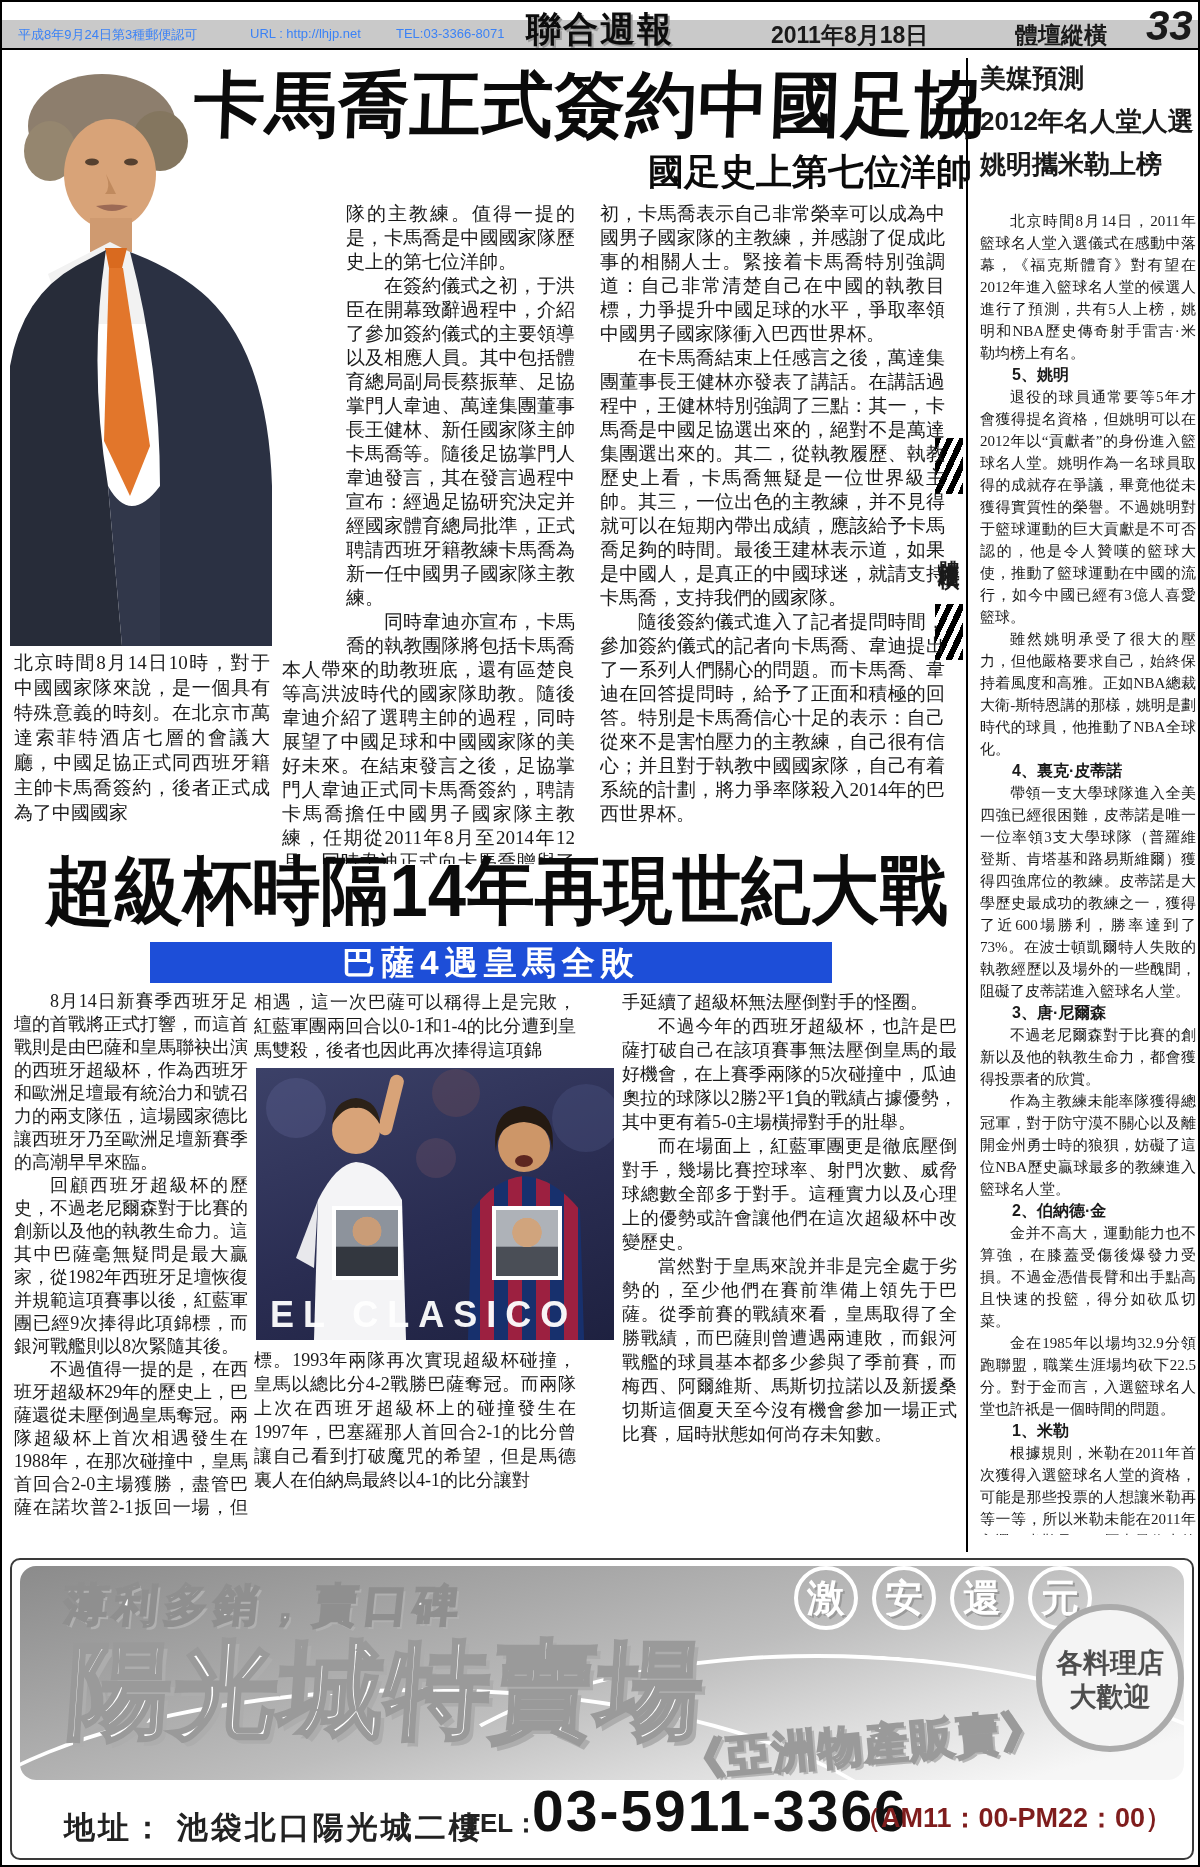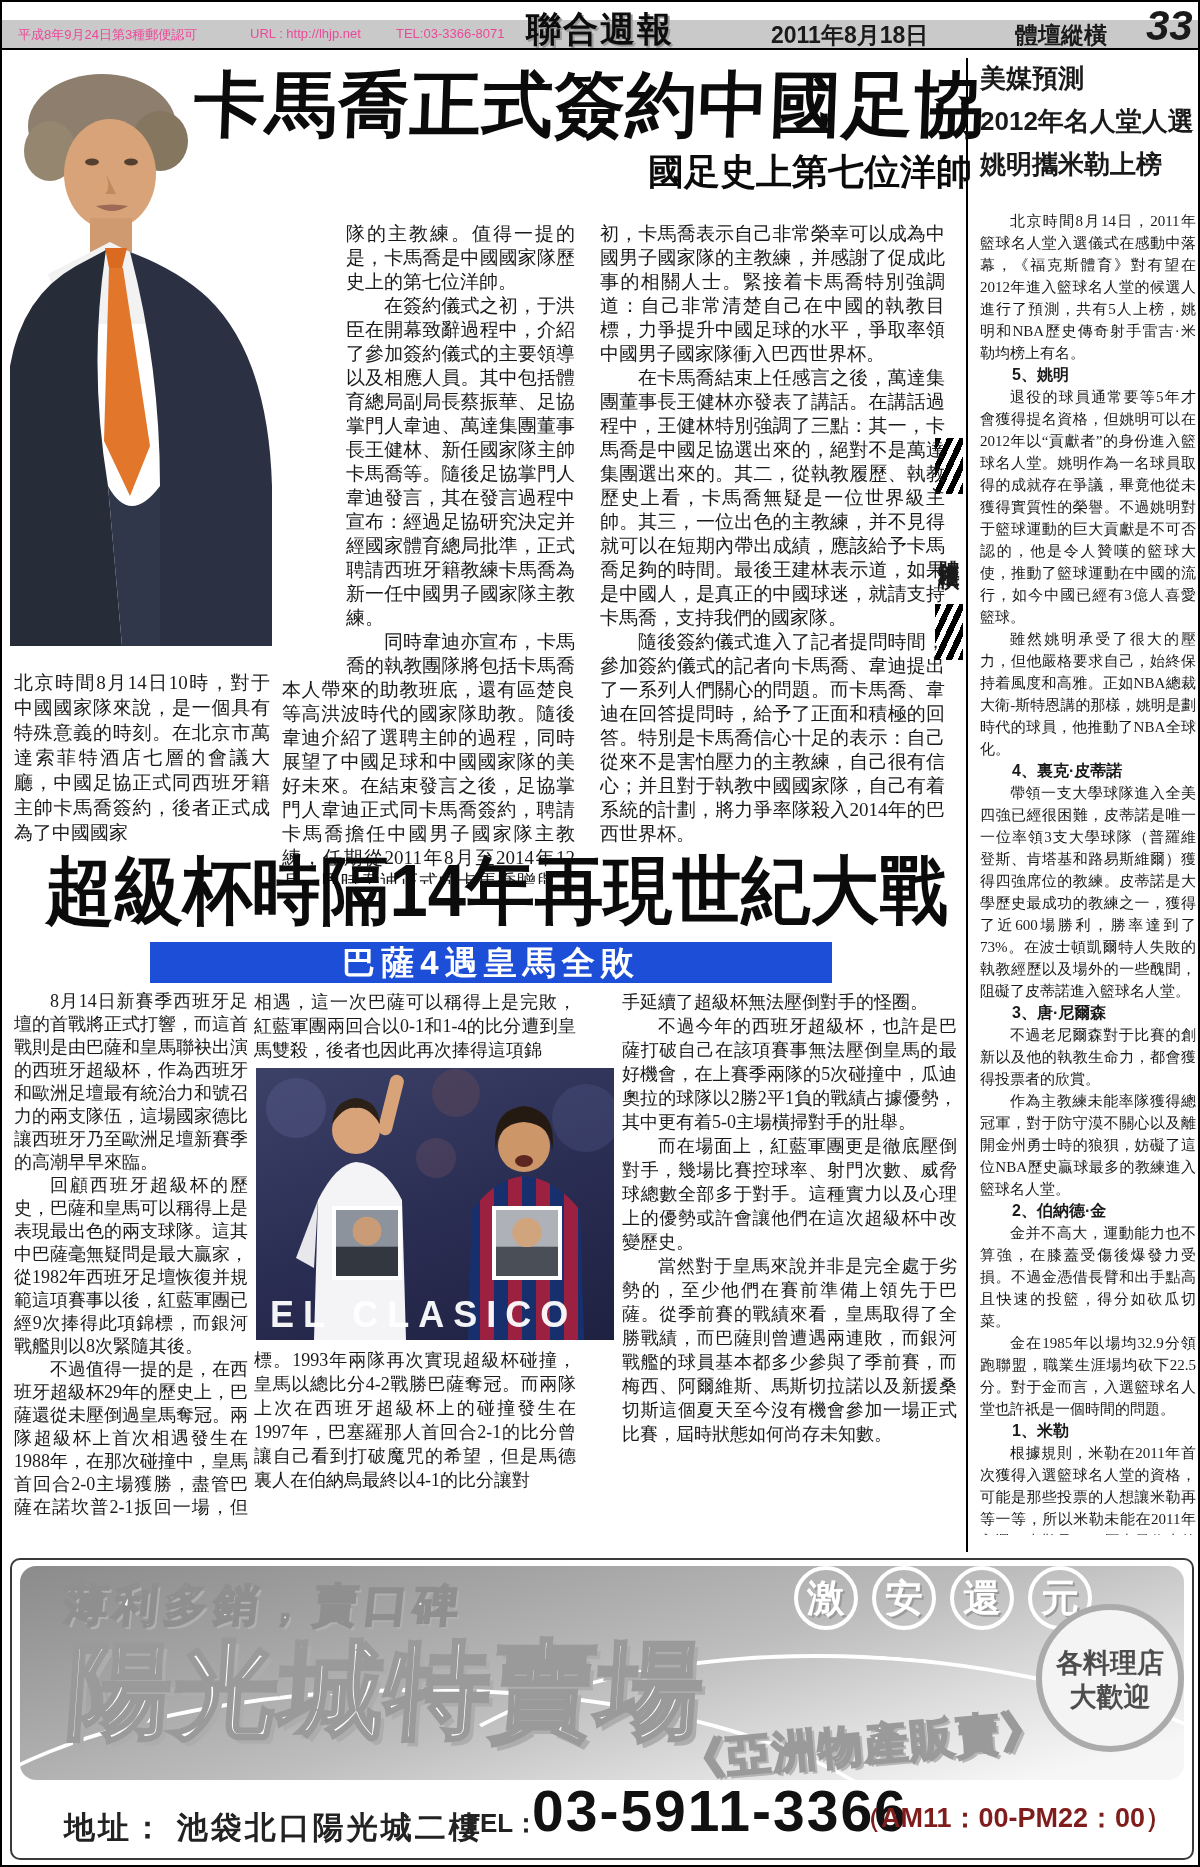--- a/index.html
+++ b/index.html
@@ -6,39 +6,39 @@
   #page{position:relative;width:1200px;height:1867px;background:#fff;border:2px solid #000;
         box-sizing:border-box;overflow:hidden;font-family:"Liberation Serif","DejaVu Serif",serif;color:#1a1a1a;}
   .abs{position:absolute;}
   .sans{font-family:"Liberation Sans","DejaVu Sans",sans-serif;}
   p{margin:0;text-indent:2em;text-align:justify;}
   p.np{text-indent:0;}
 
   
   #header-bar{left:0;top:18px;width:100%;height:28px;background:#c9c9c9;}
   #header-rule{left:0;top:46px;width:100%;height:2px;background:#000;}
-  .hdr-small{top:24px;font-size:13px;color:#ec4899;font-family:"Liberation Sans",sans-serif;}
+  .hdr-small{top:24px;font-size:13px;color:#3b82f6;font-family:"Liberation Sans",sans-serif;}
   #masthead{left:524px;top:4px;font-size:35px;font-weight:900;letter-spacing:2px;color:#0c0c0c;
             text-shadow:2px 2px 0 #9b9b9b;}
   #hdr-date{left:769px;top:18px;font-size:23px;font-weight:bold;}
   #hdr-section{left:1013px;top:18px;font-size:23px;font-weight:900;}
   #page-number{left:1144px;top:0px;font-size:42px;font-weight:900;font-style:italic;}
 
   
   #v-divider{left:964px;top:56px;width:2px;height:1494px;background:#000;}
   #section-marker{left:933px;top:436px;width:28px;height:222px;background:#fff;}
   .marker-stripes{width:100%;height:56px;background:repeating-linear-gradient(115deg,#000 0 6px,#fff 6px 11px);}
   #marker-label{display:block;writing-mode:vertical-rl;margin:4px auto;height:102px;
                 font-size:21px;font-weight:900;letter-spacing:3px;text-align:center;width:100%;}
 
   
   #a1-headline{left:192px;top:56px;width:778px;text-align:center;font-size:71px;font-weight:900;
                letter-spacing:1px;transform:skewX(-2deg);white-space:nowrap;color:#0b0b0b;}
   #a1-subheadline{left:192px;top:146px;width:778px;text-align:right;font-size:36px;font-weight:900;color:#0b0b0b;}
-  .bodytext{font-size:19px;line-height:24px;overflow:hidden;margin-top:20px;}
+  .bodytext{font-size:19px;line-height:24px;overflow:hidden;}
   #a1-col1{left:280px;top:200px;width:293px;height:662px;}
   #a1-col2{left:598px;top:200px;width:345px;height:662px;}
   #a1-lead{left:12px;top:648px;width:256px;height:212px;font-size:19px;line-height:25px;overflow:hidden;}
   .intrude{float:left;width:64px;height:436px;}
 
   
   #camacho-photo{left:8px;top:54px;width:262px;height:590px;overflow:hidden;}
 
   
   #a2-headline{left:10px;top:840px;width:952px;text-align:center;font-size:74px;font-weight:900;
@@ -163,21 +163,21 @@
     <p class="np">初，卡馬喬表示自己非常榮幸可以成為中國男子國家隊的主教練，并感謝了促成此事的相關人士。緊接着卡馬喬特別強調道：自己非常清楚自己在中國的執教目標，力爭提升中國足球的水平，爭取率領中國男子國家隊衝入巴西世界杯。</p>
     <p>在卡馬喬結束上任感言之後，萬達集團董事長王健林亦發表了講話。在講話過程中，王健林特別強調了三點：其一，卡馬喬是中國足協選出來的，絕對不是萬達集團選出來的。其二，從執教履歷、執教歷史上看，卡馬喬無疑是一位世界級主帥。其三，一位出色的主教練，并不見得就可以在短期內帶出成績，應該給予卡馬喬足夠的時間。最後王建林表示道，如果是中國人，是真正的中國球迷，就請支持卡馬喬，支持我們的國家隊。</p>
     <p>隨後簽約儀式進入了記者提問時間，參加簽約儀式的記者向卡馬喬、韋迪提出了一系列人們關心的問題。而卡馬喬、韋迪在回答提問時，給予了正面和積極的回答。特別是卡馬喬信心十足的表示：自己從來不是害怕壓力的主教練，自己很有信心；并且對于執教中國國家隊，自己有着系統的計劃，將力爭率隊殺入2014年的巴西世界杯。</p>
   </div>
 
   <div class="abs sans" id="a2-headline">超級杯時隔14年再現世紀大戰</div>
   <div class="abs sans" id="a2-bar">巴薩4遇皇馬全敗</div>
 
   <div class="abs bodytext2" id="a2-col1">
     <p>8月14日新賽季西班牙足壇的首戰將正式打響，而這首戰則是由巴薩和皇馬聯袂出演的西班牙超級杯，作為西班牙和歐洲足壇最有統治力和號召力的兩支隊伍，這場國家德比讓西班牙乃至歐洲足壇新賽季的高潮早早來臨。</p>
-    <p>回顧西班牙超級杯的歷史，巴薩和皇馬可以稱得上是表現最出色的兩支球隊。這其中巴薩毫無疑問是最大贏家，從1982年西班牙足壇恢復并規範這項賽事以後，紅藍軍團已經9次捧得此項錦標，而銀河戰艦則以8次緊隨其後。</p>
+    <p>回顧西班牙超級杯的歷史，不過老尼爾森對于比賽的創新以及他的執教生命力。這其中巴薩毫無疑問是最大贏家，從1982年西班牙足壇恢復并規範這項賽事以後，紅藍軍團已經9次捧得此項錦標，而銀河戰艦則以8次緊隨其後。</p>
     <p>不過值得一提的是，在西班牙超級杯29年的歷史上，巴薩還從未壓倒過皇馬奪冠。兩隊超級杯上首次相遇發生在1988年，在那次碰撞中，皇馬首回合2-0主場獲勝，盡管巴薩在諾坎普2-1扳回一場，但是卻因總比分而痛失獎杯。</p>
 
   </div>
 
   <div class="abs bodytext2" id="a2-col2-top">
     <p class="np">相遇，這一次巴薩可以稱得上是完敗，紅藍軍團兩回合以0-1和1-4的比分遭到皇馬雙殺，後者也因此再次捧得這項錦</p>
   </div>
 
   <div class="abs" id="clasico-photo">
     <svg width="358" height="272" viewBox="0 0 358 272" style="position:absolute;left:0;top:0;">

